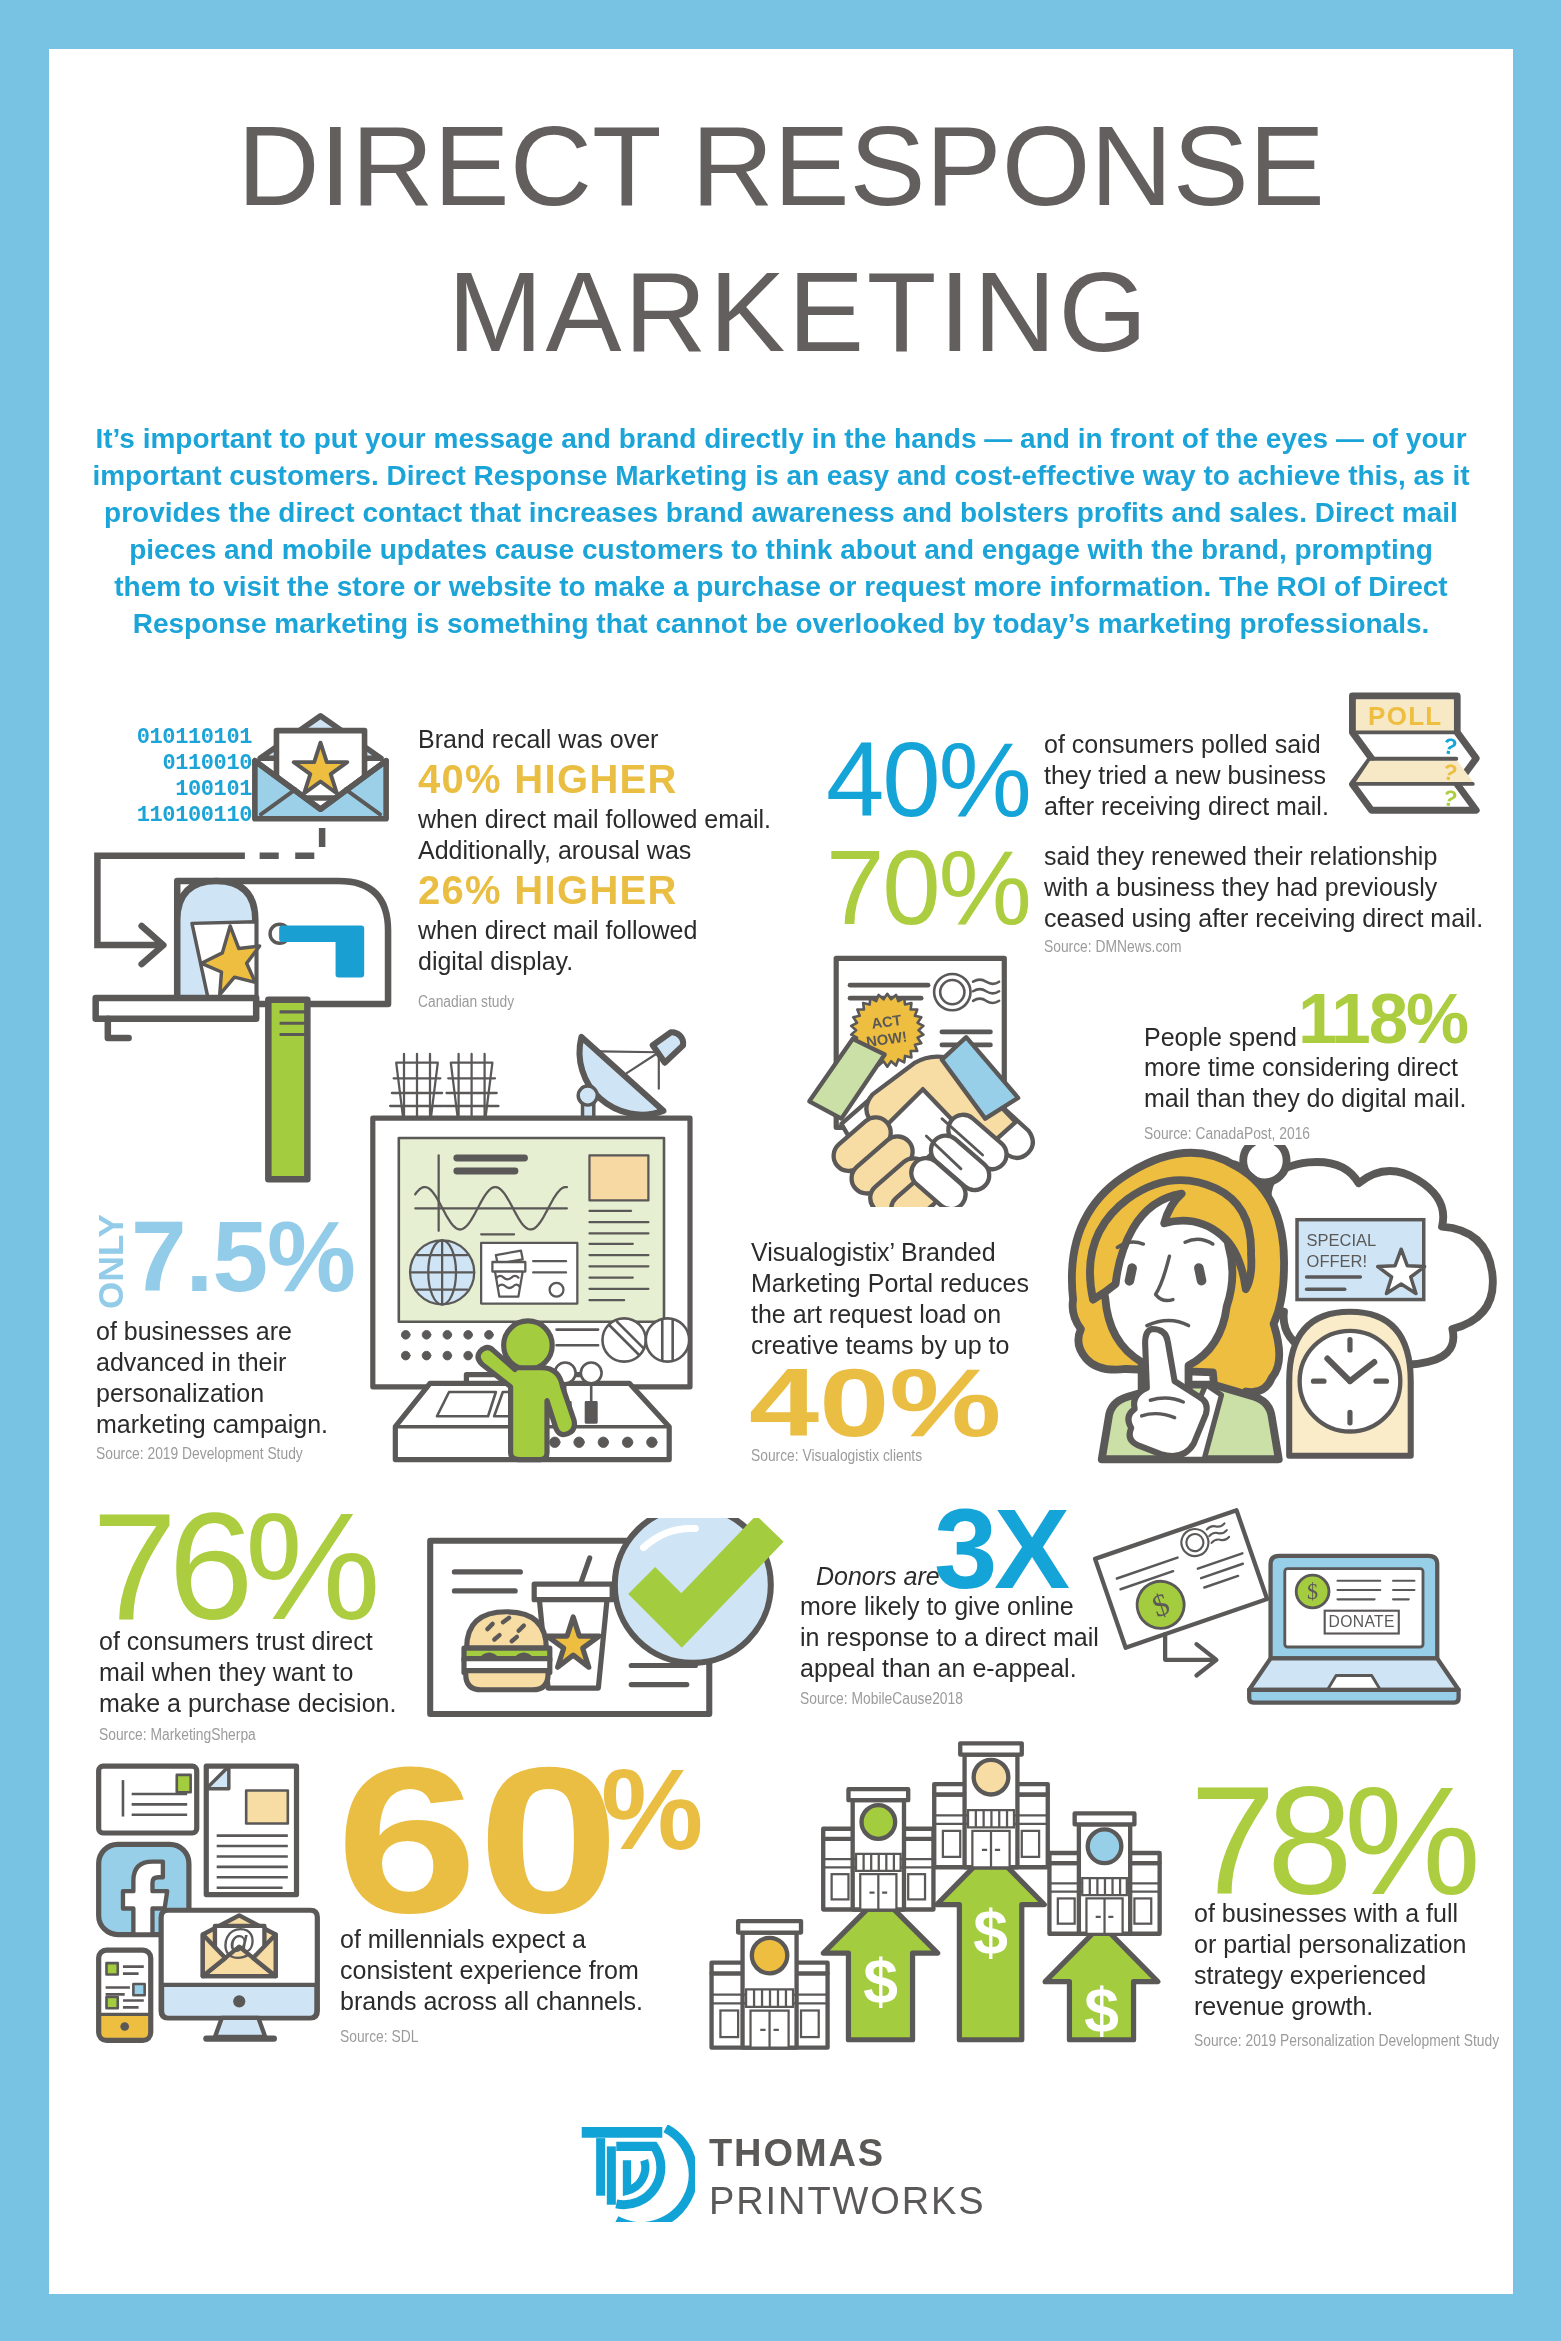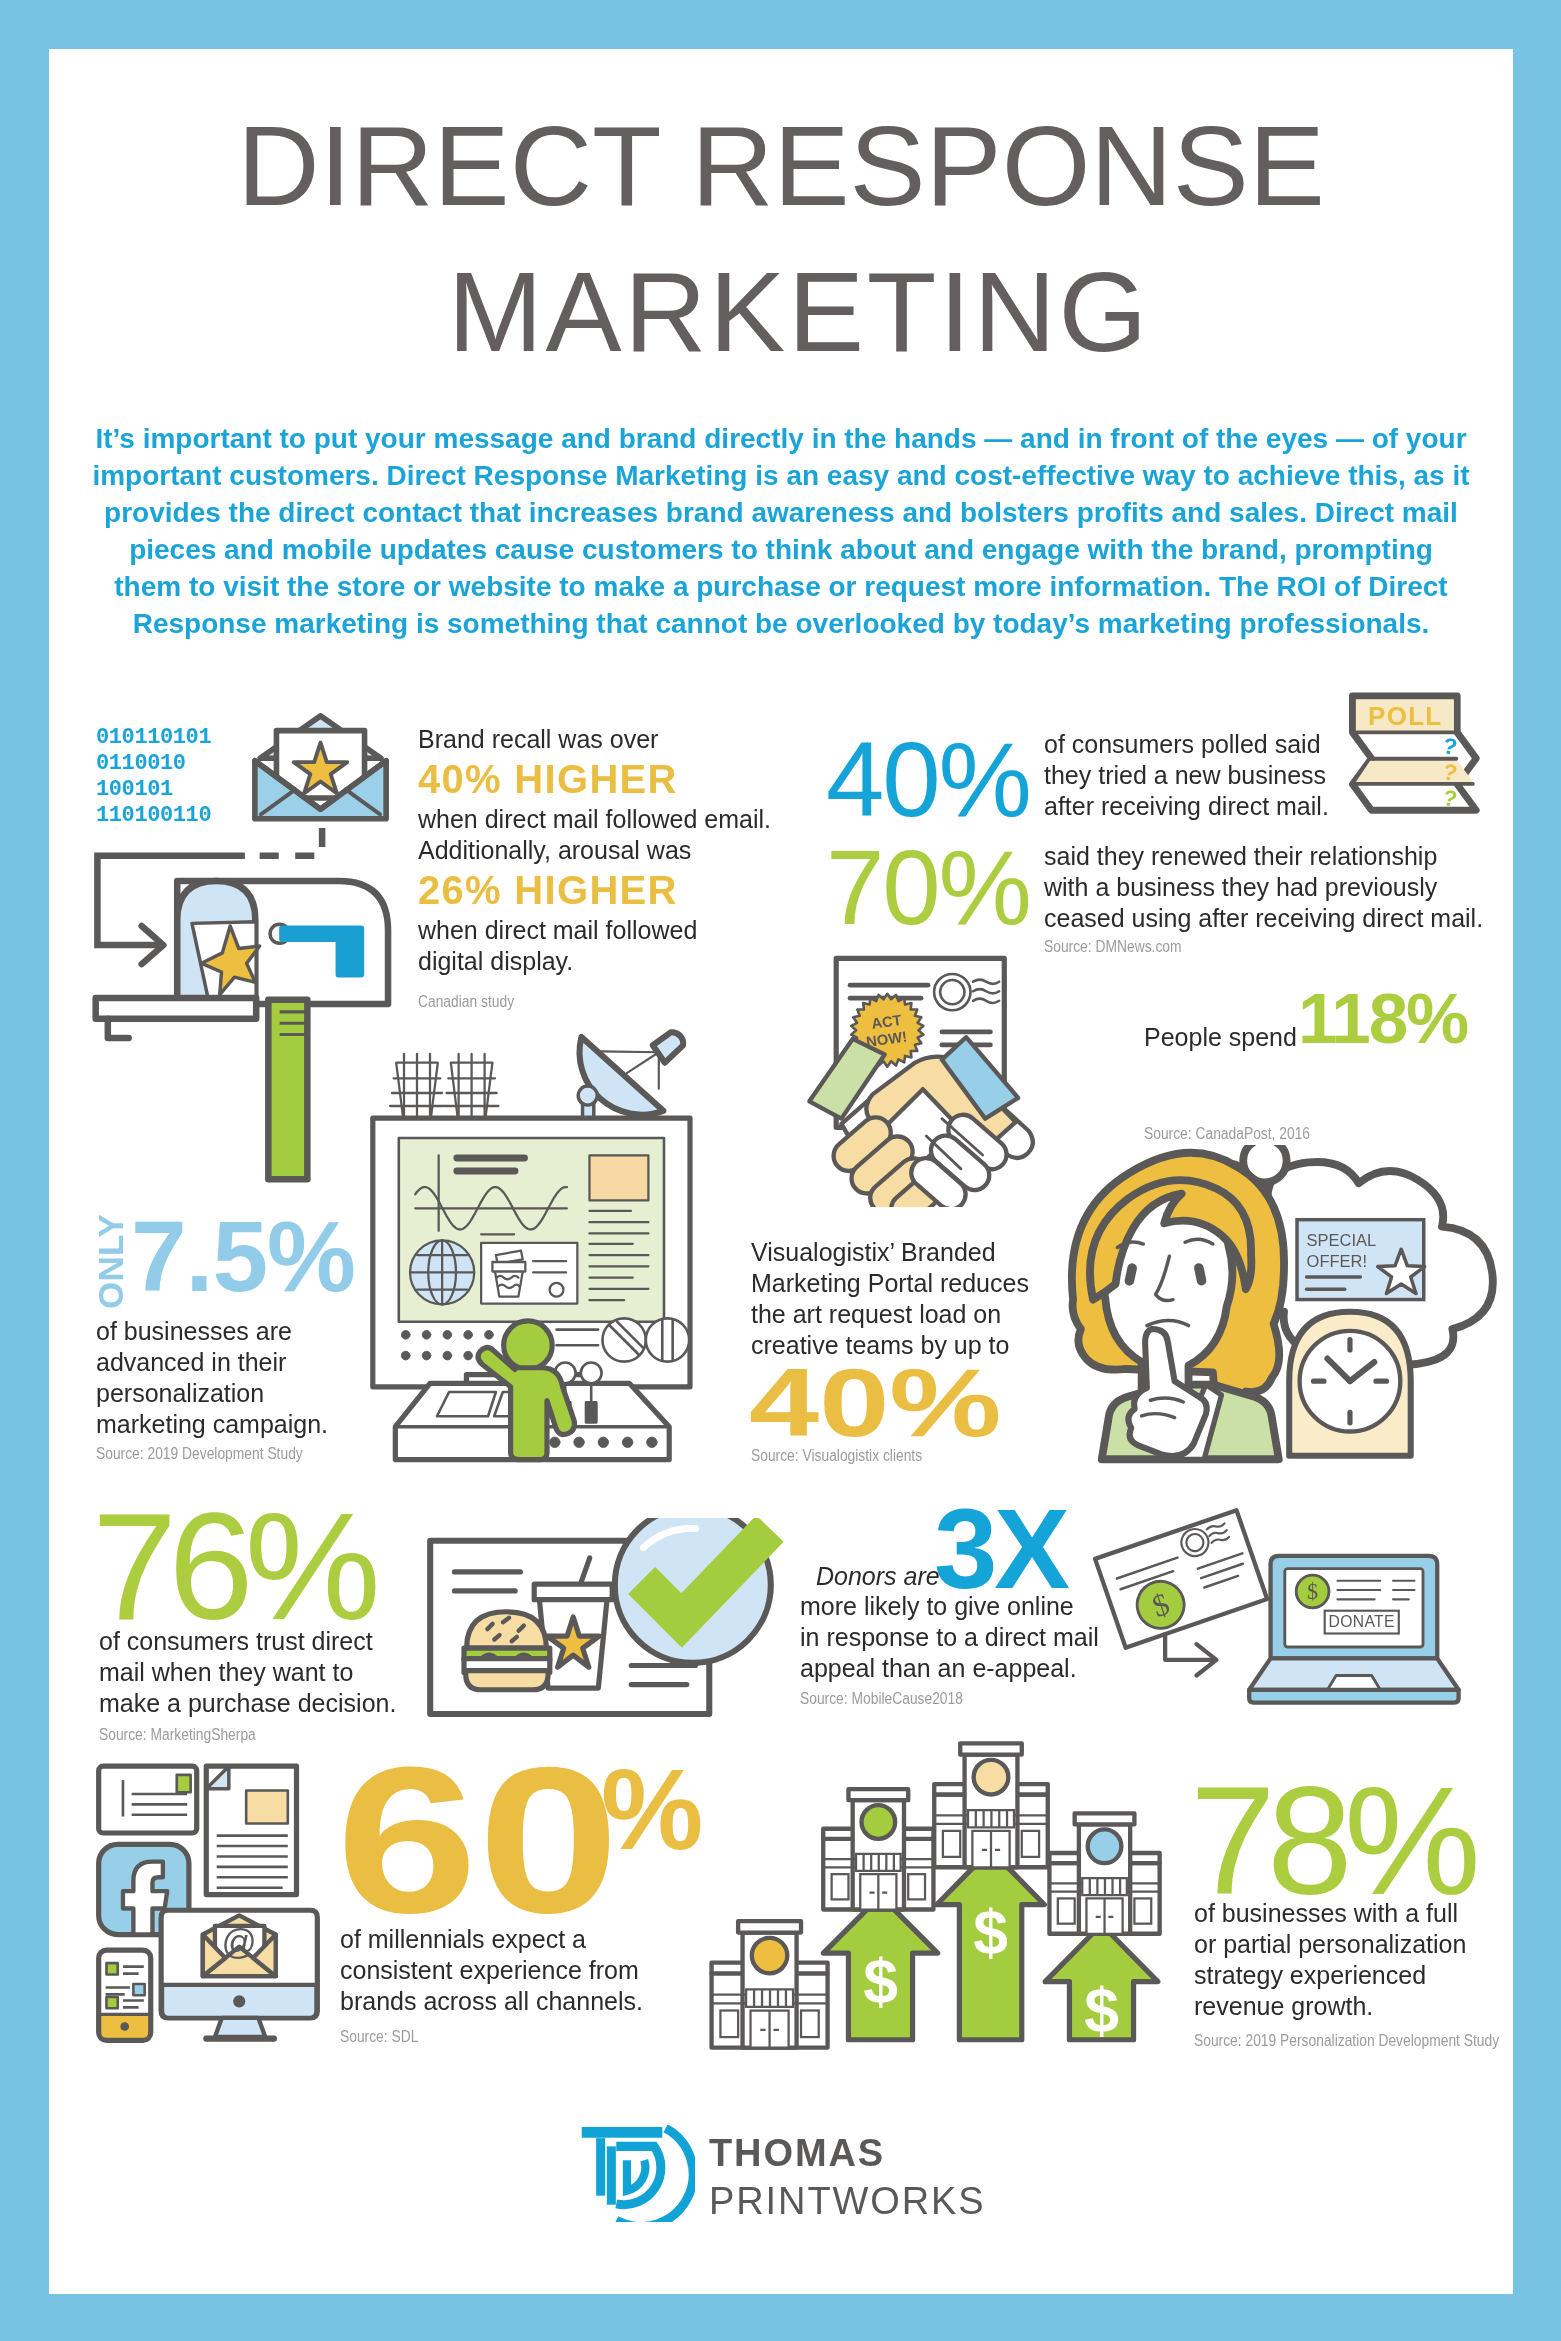--- a/index.html
+++ b/index.html
@@ -42,21 +42,21 @@
 <body>
 
 <div class="page">
   <div class="page-bg"></div>
 
   <div id="title">
     <span class="l1">DIRECT RESPONSE</span>
     <span class="l2">MARKETING</span>
   </div>
 
-  <div class="abs" style="left:96px;top:725px;width:156px;">
+  <div class="abs" style="left:96px;top:725px;width:156px;text-align:right;">
     <div style="color:#1ba4d8;font-size:22px;line-height:26px;font-weight:bold;font-family:'Liberation Mono',monospace;letter-spacing:-0.4px;">
       <div>010110101</div>
       <div>0110010</div>
       <div>100101</div>
       <div>110100110</div>
     </div>
   </div>
 
   <svg class="abs" style="left:250px;top:709px;" width="141" height="114" viewBox="0 0 162 132">
     <g stroke="#5b5858" stroke-width="6.5" stroke-linejoin="round" stroke-linecap="round">
@@ -182,20 +182,24 @@
         <path d="M158 190 L205 232"></path>
           <path d="M140 210 L180 248"></path>
       </g>
     </g>
   </svg>
 
   <div class="abs" style="left:1144px;top:1021px;width:364px;">
     <div style="position:relative;height:31px;">
       <span class="abs body" style="left:0;top:0px;white-space:nowrap;font-size:25px;color:#2b2b2b;">People spend</span>
       <span class="abs big green" style="left:154px;top:-38px;font-size:71px;line-height:71px;letter-spacing:-2.2px;white-space:nowrap;">118%</span>
+    </div>
+    <div class="body" style="font-size:25px;line-height:31px;">
+      <span style="display:block;white-space:nowrap;">more time considering direct</span>
+      <span style="display:block;white-space:nowrap;">mail than they do digital mail.</span>
     </div>
   </div>
   <div class="srcline" style="left:1144px;top:1123px;">Source: CanadaPost, 2016</div>
 
   <div class="abs" style="left:95px;top:1214px;width:31px;height:97px;">
     <span style="display:block;transform:rotate(-90deg);transform-origin:left top;position:absolute;left:0px;top:95px;
                  font-size:35px;line-height:31px;font-weight:bold;color:#92cce9;letter-spacing:0.3px;white-space:nowrap;">ONLY</span>
   </div>
   <div class="statnum big ltblue" style="left:131px;top:1206px;font-size:100px;letter-spacing:-1px;">7.5%</div>
   <div class="txt" style="left:96px;top:1316px;">

